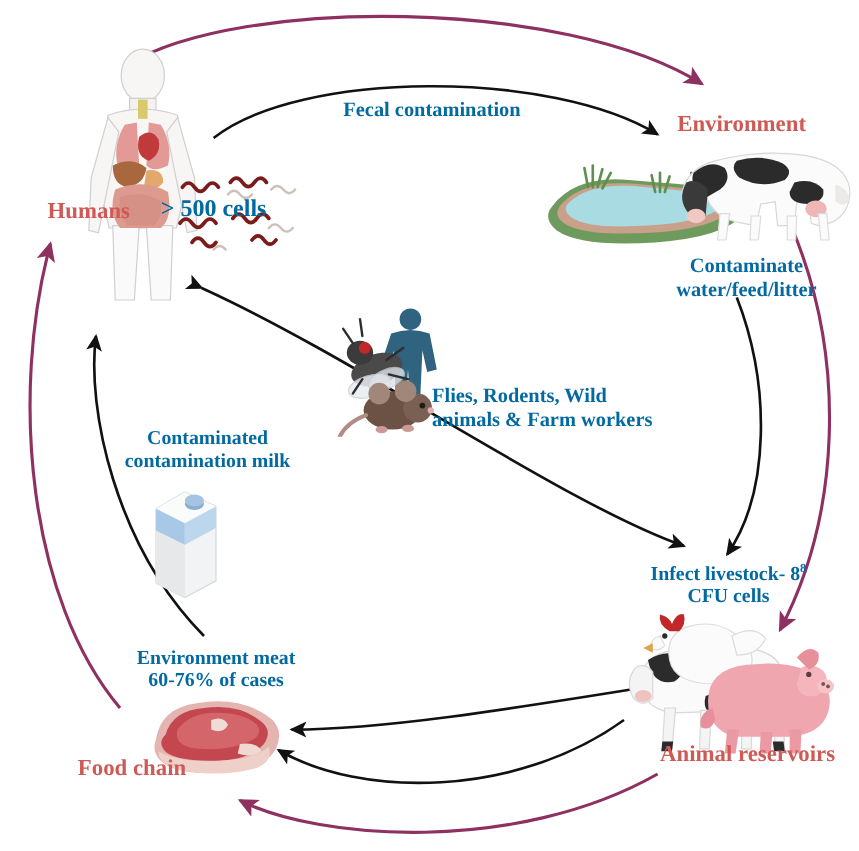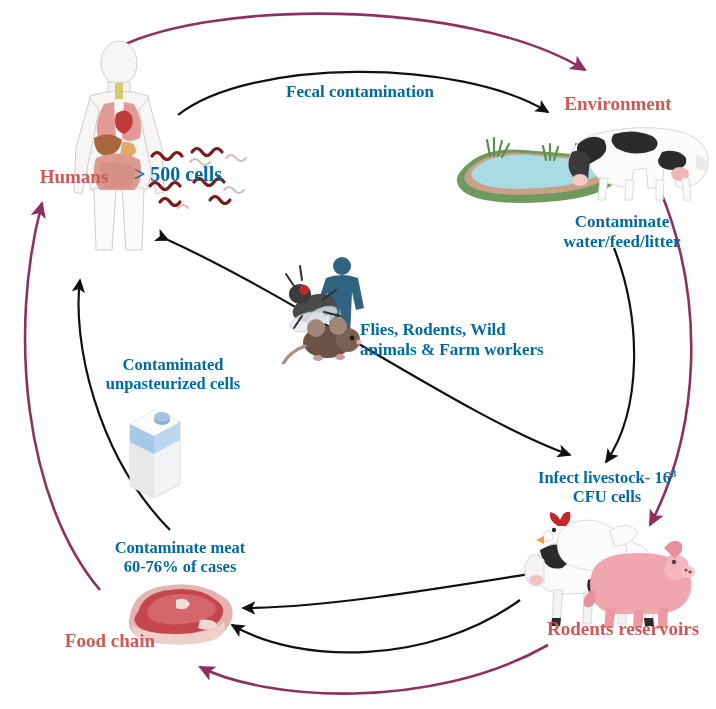--- a/index.html
+++ b/index.html
@@ -212,46 +212,46 @@
         <path d="M140,100 l0,20 h9 l1,-20z"></path>
       </g>
       <path d="M76,82 q-12,4 -10,16 q8,4 12,-6z" fill="#e78f9a"></path>
     </g>
   </svg>
 
   <div class="lbl node-lbl" style="left:0px;top:166px;width:100px;font-size:19px;padding-left:24px;">Humans</div>
 
   <div class="lbl node-lbl" style="left:520px;top:80px;width:196px;font-size:19px;margin-top:13px;">Environment</div>
 
-  <div class="lbl node-lbl" style="left:530px;top:618px;width:186px;font-size:19px;">Rodents reservoirs</div>
+  <div class="lbl node-lbl" style="left:530px;top:618px;width:186px;font-size:19px;">Animal reservoirs</div>
 
   <div class="lbl node-lbl" style="left:40px;top:630px;width:140px;font-size:19px;">Food chain</div>
 
   <div class="lbl blk" style="left:118px;top:163px;width:120px;font-size:20px;">&gt; 500 cells</div>
 
   <div class="lbl blk" style="left:250px;top:82px;width:220px;font-size:17px;">Fecal contamination</div>
 
   <div class="lbl blk" style="left:532px;top:212px;width:180px;font-size:17px;">
     <div>Contaminate</div>
     <div>water/feed/litter</div>
   </div>
 
   <div class="lbl blk" style="left:360px;top:320px;width:196px;font-size:17px;text-align:left;">
     <div>Flies, Rodents, Wild</div>
     <div>animals &amp; Farm workers</div>
   </div>
 
   <div class="lbl blk" style="left:82px;top:355px;width:182px;font-size:16.5px;">
     <div>Contaminated</div>
-    <div>unpasteurized cells</div>
+    <div>contamination milk</div>
   </div>
 
   <div class="lbl blk" style="left:78px;top:538px;width:204px;font-size:16.5px;">
-    <div>Contaminate meat</div>
+    <div>Environment meat</div>
     <div>60-76% of cases</div>
   </div>
 
   <div class="lbl blk" style="left:498px;top:468px;width:218px;font-size:16.5px;">
-    <div><span>Infect livestock- 16</span><sup>8</sup></div>
+    <div><span>Infect livestock- 8</span><sup>8</sup></div>
     <div>CFU cells</div>
   </div>
 
 </div>
 
 </body></html>

